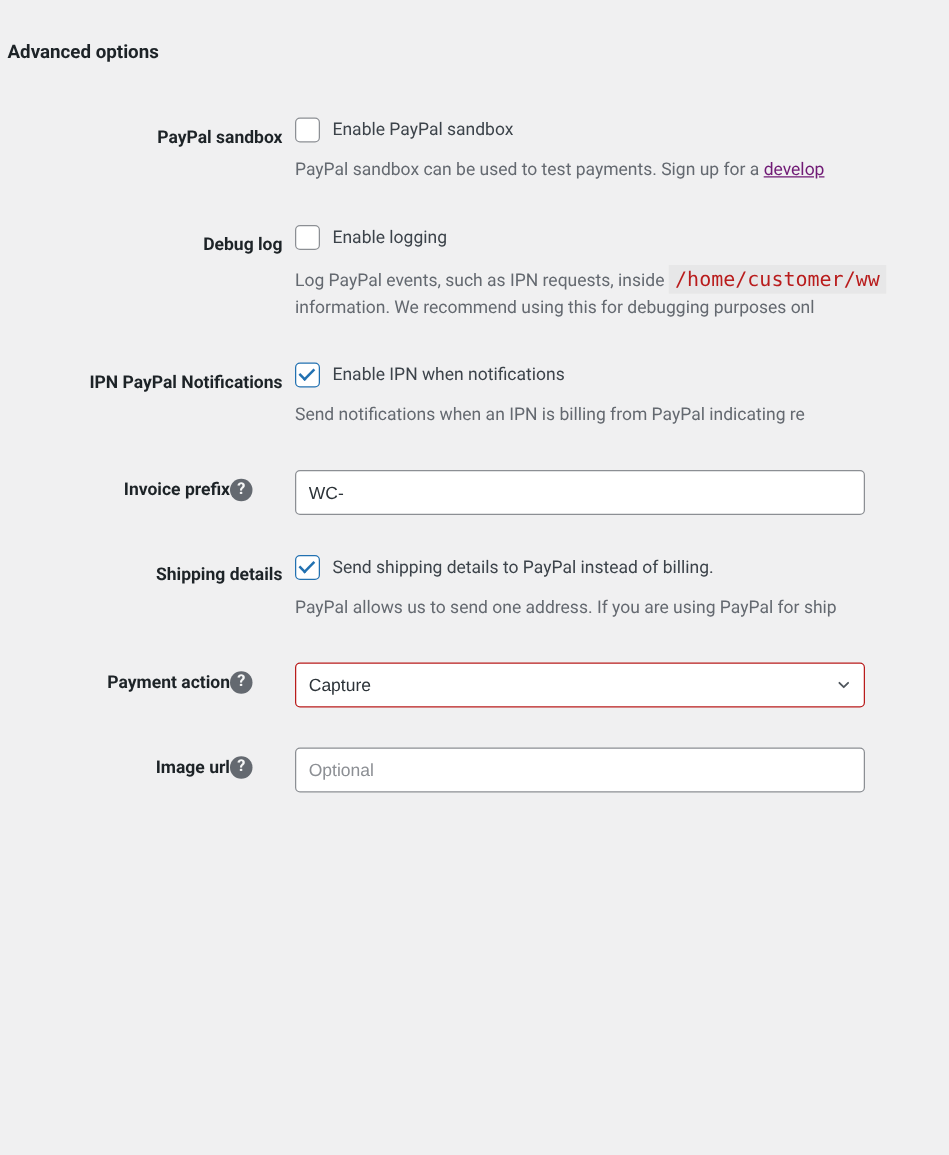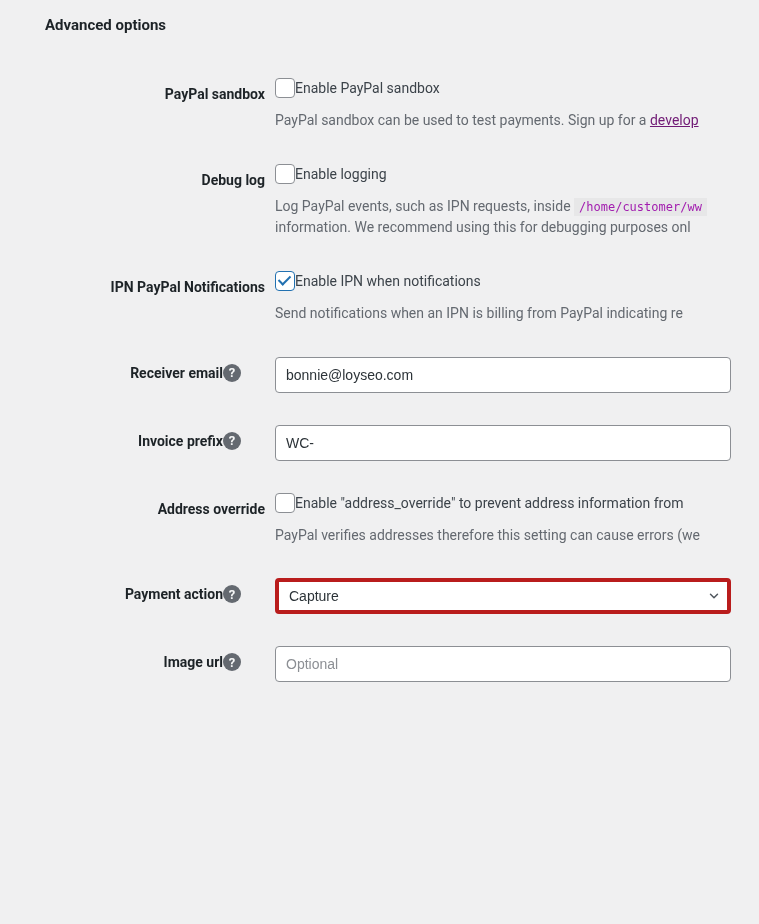--- a/index.html
+++ b/index.html
@@ -7,22 +7,21 @@
     padding: 0;
     background: #f0f0f1;
     font-family: -apple-system, BlinkMacSystemFont, "Segoe UI", Roboto, Oxygen, Ubuntu, sans-serif;
     color: #2c3338;
     font-size: 14px;
     overflow: hidden;
     width: 759px;
     height: 924px;
   }
   .wrap {
-    padding: 10px 0 0 6px;
-    margin-left: 39px;
+    padding: 26px 0 0 6px;
   }
   h3.section-title {
     font-size: 15px;
     font-weight: 700;
     color: #1d2327;
     margin: 6px 0 28px 0;
   }
   table.form-table {
     border-collapse: collapse;
     width: 100%;
@@ -57,20 +56,21 @@
     display: inline-flex;
     align-items: center;
     justify-content: center;
     margin-right: 24px;
     flex: 0 0 auto;
     line-height: 1;
   }
   label.checkbox-line {
     display: flex;
     align-items: center;
+    gap: 10px;
     color: #3c434a;
     font-size: 14px;
     cursor: pointer;
   }
   
   .cbx {
     appearance: none;
     -webkit-appearance: none;
     width: 20px;
     height: 20px;
@@ -101,22 +101,22 @@
     color: #646970;
     font-size: 14px;
     line-height: 1.55;
     white-space: nowrap;
     overflow: hidden;
   }
   p.description code {
     background: #e7e7e8;
     padding: 2px 5px;
     font-family: Consolas, Menlo, monospace;
-    font-size: 12px;
-    color: #a21caf;
+    font-size: 16px;
+    color: #b91c1c;
   }
   p.description a.link {
     color: #701a75;
   }
   input[type=text].wc-input, input[type=email].wc-input {
     width: 456px;
     height: 36px;
     border: 1px solid #8c8f94;
     border-radius: 4px;
     background: #fff;
@@ -128,21 +128,21 @@
   input.wc-input::placeholder {
     color: #8c8f94;
   }
   .select-wrap {
     position: relative;
     width: 456px;
   }
   select.wc-select {
     width: 100%;
     height: 36px;
-    border: 4px solid #b91c1c;
+    border: 1px solid #b91c1c;
     border-radius: 4px;
     background: #fff;
     padding: 0 30px 0 10px;
     font-size: 14px;
     color: #2c3338;
     appearance: none;
     -webkit-appearance: none;
     box-sizing: border-box;
   }
   .select-wrap .chevron {
@@ -208,60 +208,49 @@
         </th>
         <td>
           <label class="checkbox-line">
             <input type="checkbox" class="cbx" checked="" style="">
             <span>Enable IPN when notifications</span>
           </label>
           <p class="description">Send notifications when an IPN is billing from PayPal indicating re</p>
         </td>
       </tr>
 
-      <tr class="with-input">
-        <th>
-          <div class="th-inner">
-            <span>Receiver email</span>
-            <span class="help-icon">?</span>
-          </div>
-        </th>
-        <td>
-          <input type="email" class="wc-input" value="bonnie@loyseo.com" style="">
-        </td>
-      </tr>
 
 
       <tr class="with-input">
         <th>
           <div class="th-inner">
             <span>Invoice prefix</span>
             <span class="help-icon">?</span>
           </div>
         </th>
         <td>
           <input type="text" class="wc-input" value="WC-" style="">
         </td>
       </tr>
 
-
-      <tr>
-        <th>
-          <div class="th-inner">
-            <span>Address override</span>
-          </div>
-        </th>
-        <td>
-          <label class="checkbox-line">
-            <input type="checkbox" class="cbx" style="">
-            <span>Enable "address_override" to prevent address information from </span>
-          </label>
-          <p class="description">PayPal verifies addresses therefore this setting can cause errors (we </p>
-        </td>
-      </tr>
+      <tr>
+        <th>
+          <div class="th-inner">
+            <span>Shipping details</span>
+          </div>
+        </th>
+        <td>
+          <label class="checkbox-line">
+            <input type="checkbox" class="cbx" checked="" style="">
+            <span>Send shipping details to PayPal instead of billing.</span>
+          </label>
+          <p class="description">PayPal allows us to send one address. If you are using PayPal for ship</p>
+        </td>
+      </tr>
+
 
       <tr class="with-input">
         <th>
           <div class="th-inner">
             <span>Payment action</span>
             <span class="help-icon">?</span>
           </div>
         </th>
         <td>
           <div class="select-wrap">

